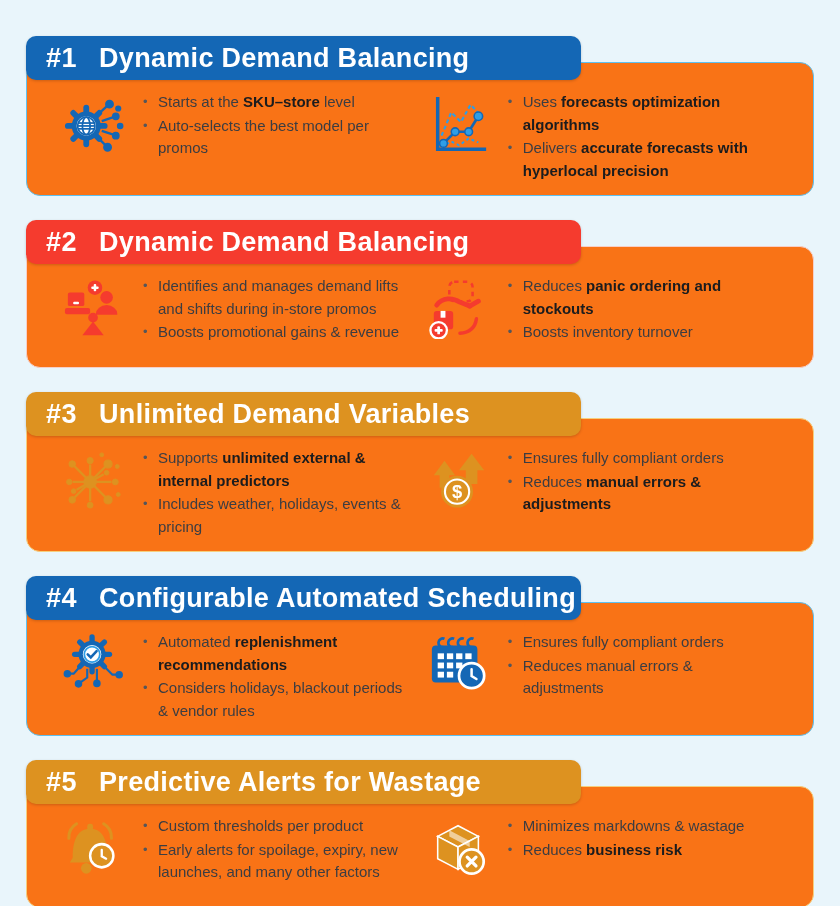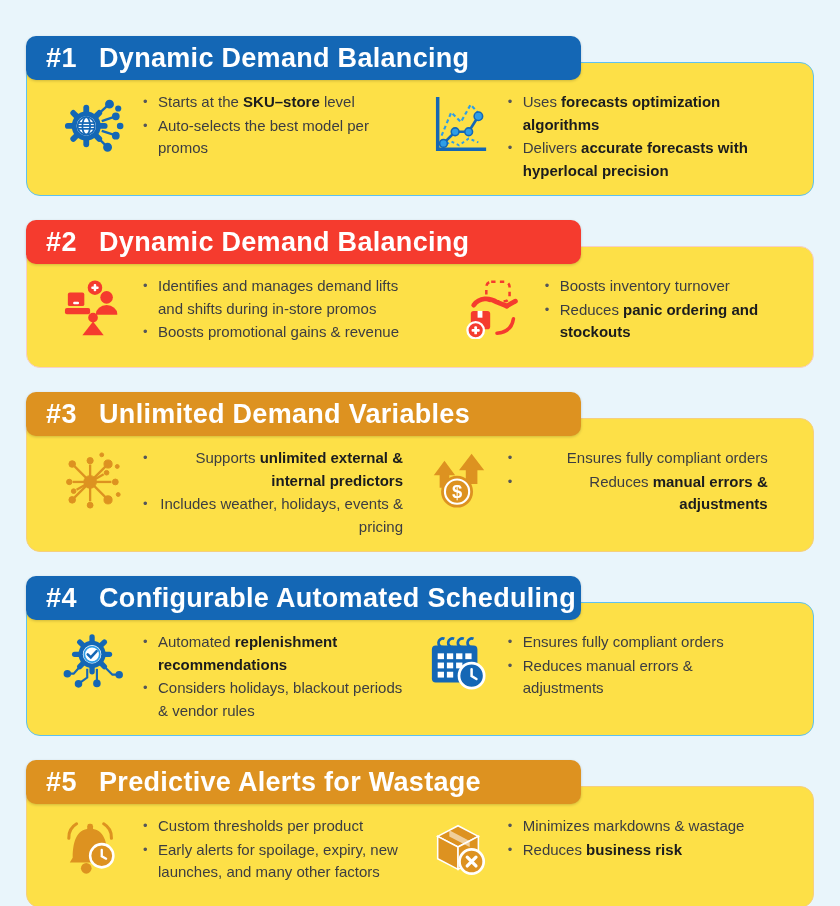--- a/index.html
+++ b/index.html
@@ -29,21 +29,21 @@
     color:#fff;font-size:27px;font-weight:700;letter-spacing:.5px;
     line-height:1;white-space:nowrap;
   }
   .sec-title{
     color:#fff;font-size:27px;font-weight:600;letter-spacing:.3px;
     line-height:1;white-space:nowrap;
   }
   .card{
     position:relative;z-index:1;
     margin-top:-18px;
-    background:#fde047;
+    background:#f97316;
     border-radius:14px;
     border:1.5px solid #ccc;
     min-height:122px;
     box-sizing:border-box;
     padding:28px 18px 12px 16px;
     display:flex;
   }
   .col{display:flex;align-items:flex-start;}
   .col.left{flex:0 0 48.5%;}
   .col.right{flex:1;}
@@ -142,21 +142,21 @@
             <li><span>Delivers </span><strong>accurate forecasts with hyperlocal precision</strong></li>
           </ul>
         </div>
       </div>
     </div>
     <div class="section">
       <div class="sec-header" style="background: rgb(245, 59, 46);">
         <span class="sec-number">#2</span>
         <span class="sec-title">Dynamic Demand Balancing</span>
       </div>
-      <div class="card" style="border-color: rgb(246, 207, 200); gap: 37px;">
+      <div class="card" style="border-color: rgb(246, 207, 200);">
         <div class="col left">
           <div class="icon-box">
             <svg viewBox="0 0 64 64" fill="#f53b2e">
  <rect x="5" y="16" width="17" height="14" rx="2"></rect>
  <rect x="10.5" y="25.5" width="6" height="2.6" fill="#fff" rx="1"></rect>
  <rect x="2" y="32" width="26" height="6.5" rx="2"></rect>
  <circle cx="45" cy="21" r="6.5"></circle>
  <path d="M34,38 a11,9 0 0 1 22,0 l0,1 -22,0 z"></path>
  <circle cx="33" cy="11" r="7.5"></circle>
  <rect x="29.2" y="9.7" width="7.6" height="2.6" fill="#fff" rx="1"></rect>
@@ -178,32 +178,32 @@
  <path d="M43,30 l9,-5" stroke="#f53b2e" stroke-width="5" stroke-linecap="round"></path>
  <rect x="6" y="35" width="20" height="19" rx="3" fill="#f53b2e"></rect>
  <rect x="13" y="35" width="5" height="7" fill="#fff"></rect>
  <circle cx="11" cy="55" r="8.5" fill="#f53b2e" stroke="#fff" stroke-width="2.4"></circle>
  <rect x="6.8" y="53.6" width="8.4" height="2.8" fill="#fff" rx="1"></rect>
  <rect x="9.6" y="50.8" width="2.8" height="8.4" fill="#fff" rx="1"></rect>
  <path d="M33,58 q15,-1 17,-15" stroke="#f53b2e" stroke-width="3.6" fill="none" stroke-linecap="round"></path>
 </svg>
           </div>
           <ul class="bullets">
+            <li><span>Reduces </span><strong>panic ordering and stockouts</strong></li>
             <li><span>Boosts inventory turnover</span></li>
-            <li><span>Reduces </span><strong>panic ordering and stockouts</strong></li>
           </ul>
         </div>
       </div>
     </div>
     <div class="section">
       <div class="sec-header" style="background: rgb(221, 146, 32);">
         <span class="sec-number">#3</span>
         <span class="sec-title">Unlimited Demand Variables</span>
       </div>
-      <div class="card" style="border-color: rgb(246, 207, 125); text-align: right;">
+      <div class="card" style="border-color: rgb(246, 207, 125);">
         <div class="col left">
           <div class="icon-box">
             <svg viewBox="0 0 64 64" stroke="#dd9220" fill="#dd9220">
  <g stroke-width="2.4">
   <line x1="28" y1="34" x2="44" y2="18"></line>
                 <line x1="28" y1="34" x2="50" y2="34"></line>
   <line x1="28" y1="34" x2="44" y2="50"></line>
                 <line x1="28" y1="34" x2="28" y2="54"></line>
   <line x1="28" y1="34" x2="12" y2="50"></line>
                 <line x1="28" y1="34" x2="10" y2="34"></line>

